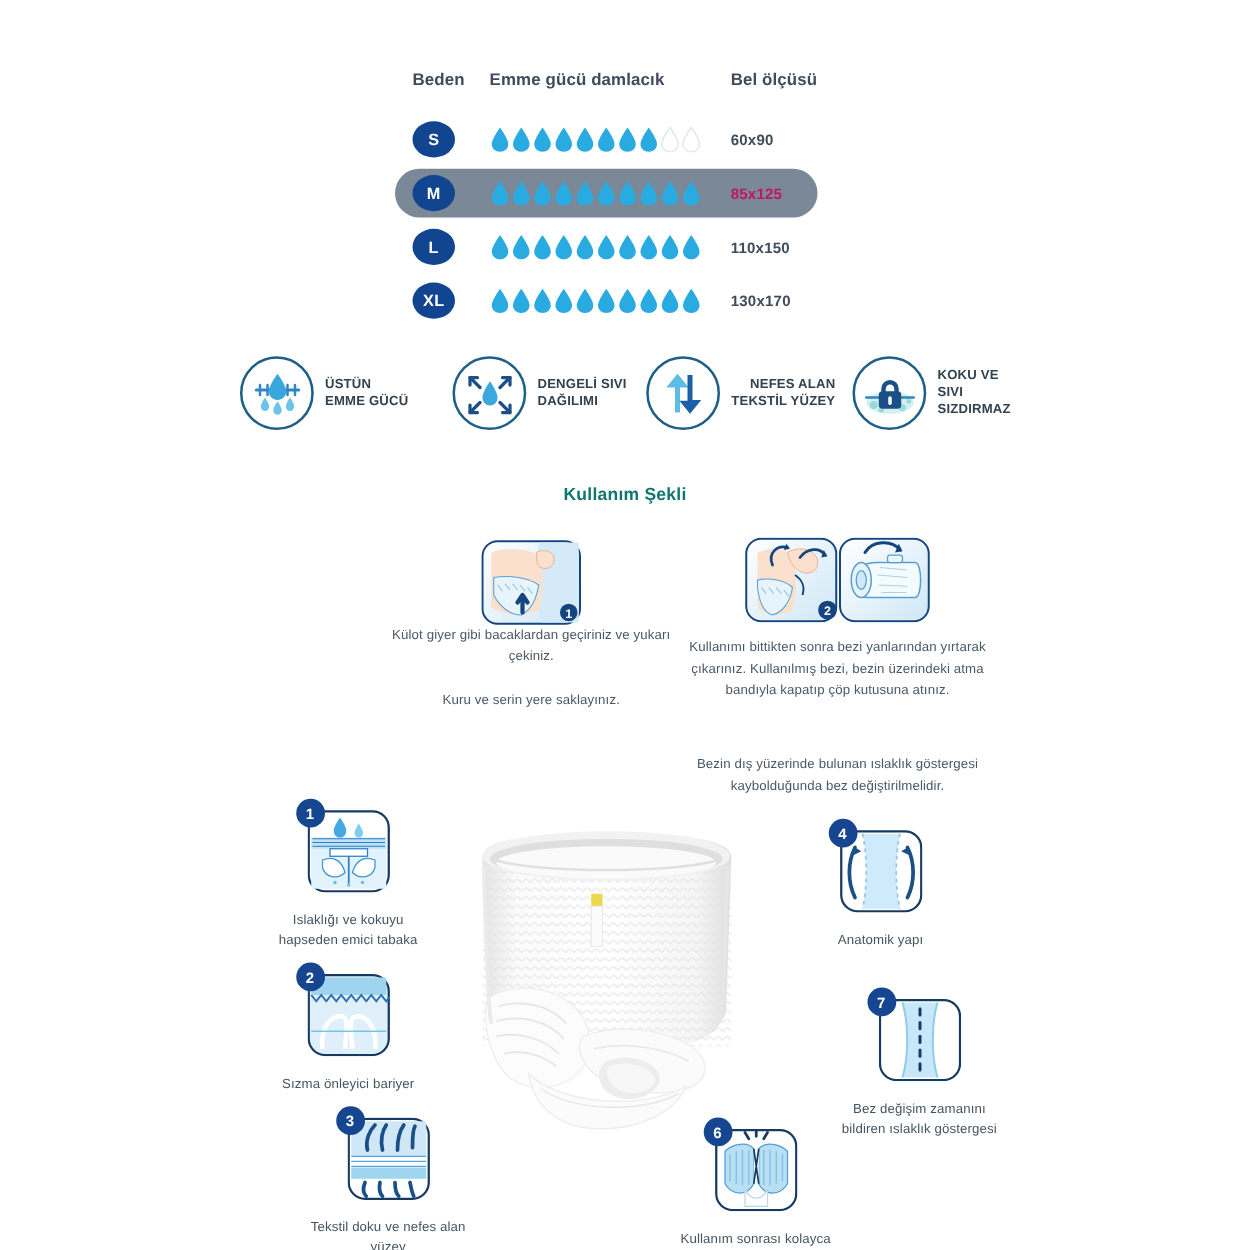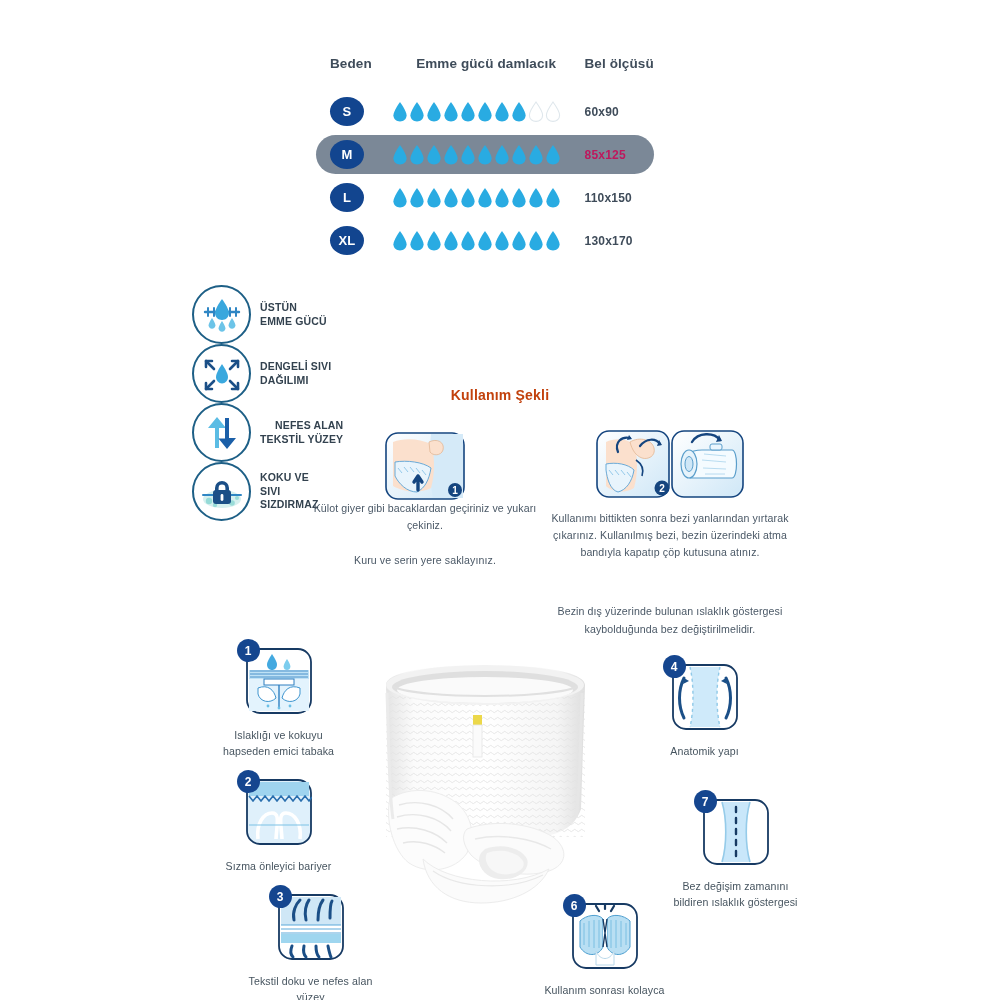--- a/index.html
+++ b/index.html
@@ -11,46 +11,46 @@
     position:relative;
     overflow:hidden;
   }
   .page{position:relative;width:856px;height:1000px;margin-top:42px;}
 
   
   .size-table{position:absolute;left:330px;top:14px;width:340px;}
   .size-head{display:flex;align-items:flex-start;height:34px;}
   .th{font-size:13.5px;font-weight:700;color:#3f4c5a;letter-spacing:.1px;}
   .th-beden{width:58px;}
-  .th-emme{width:190px;text-align:center;margin-left:4px;}
+  .th-emme{width:190px;text-align:left;margin-left:4px;}
   .th-bel{width:86px;text-align:left;margin-left:4px;}
 
   .size-row{display:flex;align-items:center;height:43px;position:relative;}
   .size-row .rowbg{position:absolute;left:-14px;top:2px;width:338px;height:39px;border-radius:20px;background:#7b8897;z-index:0;}
   .size-row.hl .badge,.size-row.hl .drops,.size-row.hl .waist{position:relative;z-index:1;}
   .badge{width:34px;height:29px;border-radius:50%;background:#12458f;color:#fff;
      display:flex;align-items:center;justify-content:center;font-size:13px;font-weight:700;
      letter-spacing:.3px;flex:0 0 auto;}
   .badge-wrap{width:58px;display:flex;align-items:center;}
   .drops{width:190px;display:flex;align-items:center;gap:1px;margin-left:4px;}
   .waist{width:86px;margin-left:4px;font-size:12px;font-weight:700;color:#3f4c5a;letter-spacing:.2px;}
   .size-row.hl .waist{color:#be185d;}
   .drop{width:16px;height:21px;flex:0 0 auto;}
 
   
-  .feature-row{position:absolute;left:192px;top:243px;width:625px;display:flex;flex-direction:column;}
+  .feature-row{position:absolute;left:192px;top:243px;width:625px;display:flex;}
   .feature{display:flex;align-items:center;}
   .feat-circle{width:55px;height:55px;border-radius:50%;border:2.6px solid #1d5f86;
      background:#fff;display:flex;align-items:center;justify-content:center;flex:0 0 auto;}
   .feat-label{margin-left:9px;font-size:10.5px;font-weight:700;line-height:1.28;
      color:#33424f;letter-spacing:.15px;white-space:pre-line;}
 
   
   .usage-title{position:absolute;left:0;top:345px;width:1000px;text-align:center;
-     font-size:14px;font-weight:700;color:#c2410c;letter-spacing:.2px;}
+     font-size:14px;font-weight:700;color:#0f766e;letter-spacing:.2px;}
   .step{position:absolute;text-align:center;}
   .step1{left:300px;top:390px;width:250px;}
   .step2{left:525px;top:388px;width:290px;}
   .step-art{display:flex;justify-content:center;align-items:flex-end;}
   .step-text{font-size:10.6px;line-height:1.62;color:#4a5866;letter-spacing:.1px;}
   .step-text.second{margin-top:18px;}
   .step2 .step-text{padding:12px 24px;}
 
   
   .product{position:absolute;left:363px;top:617px;width:245px;height:250px;}

